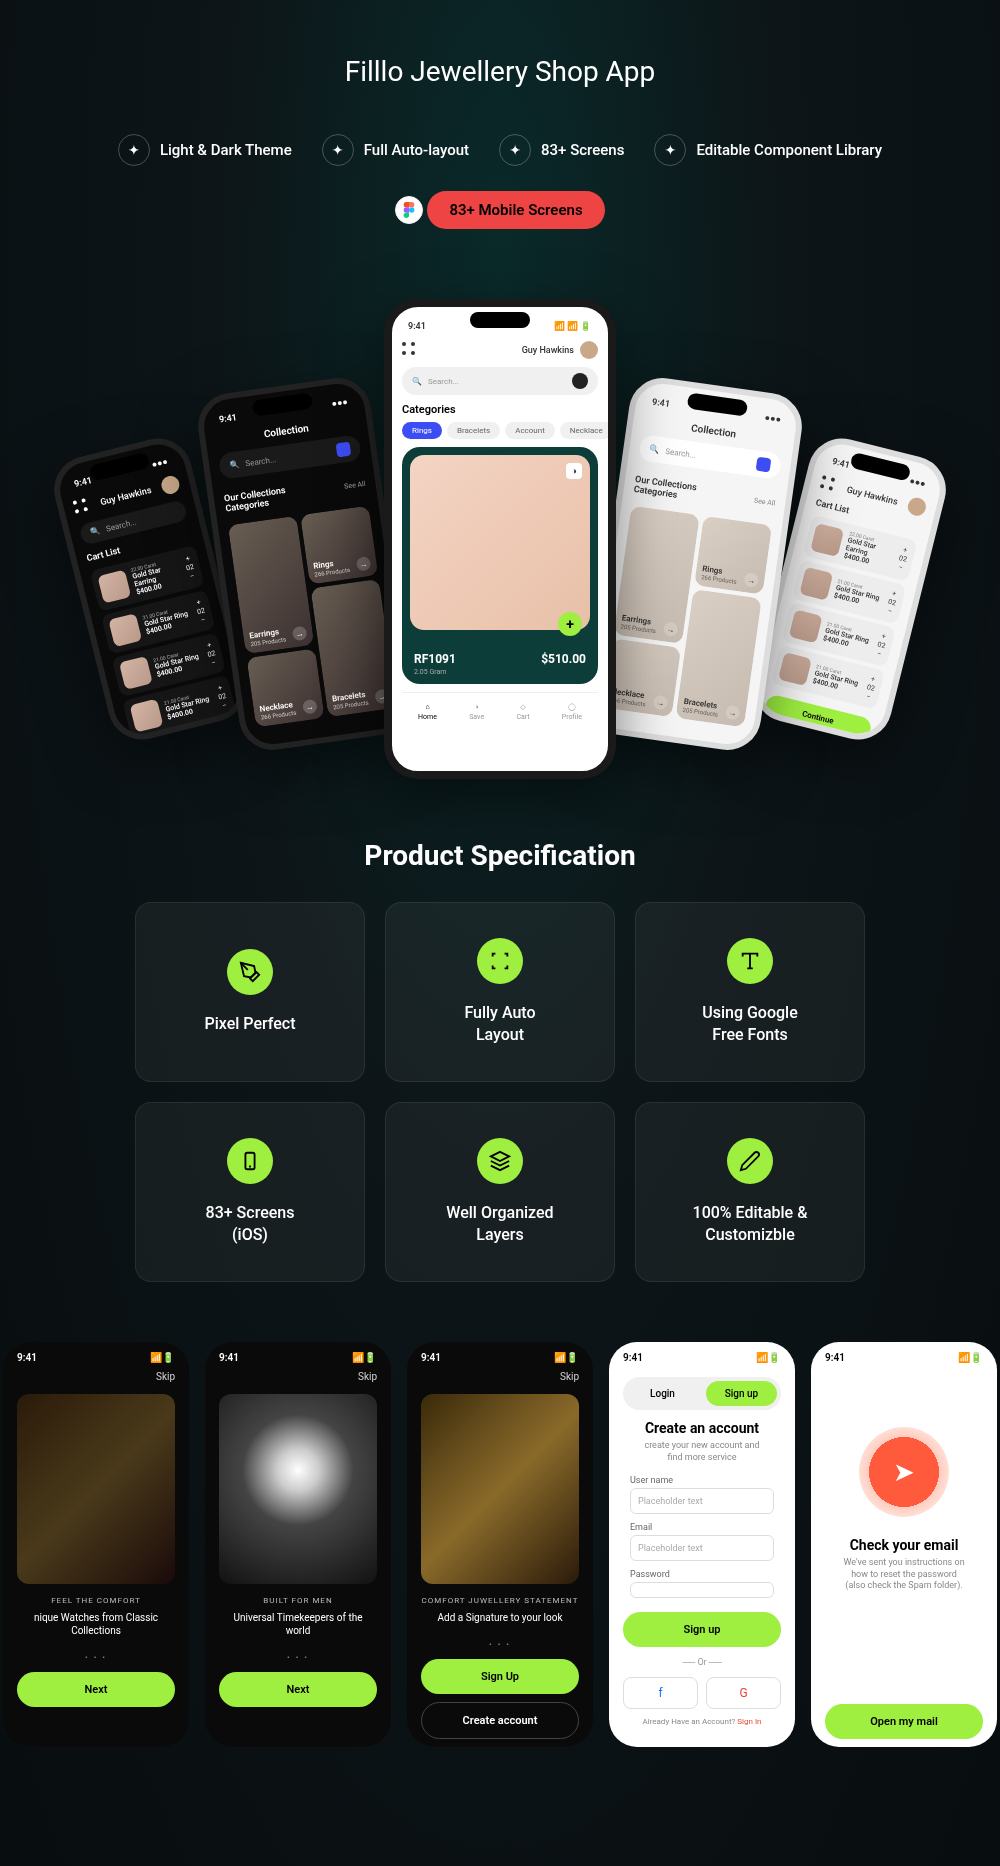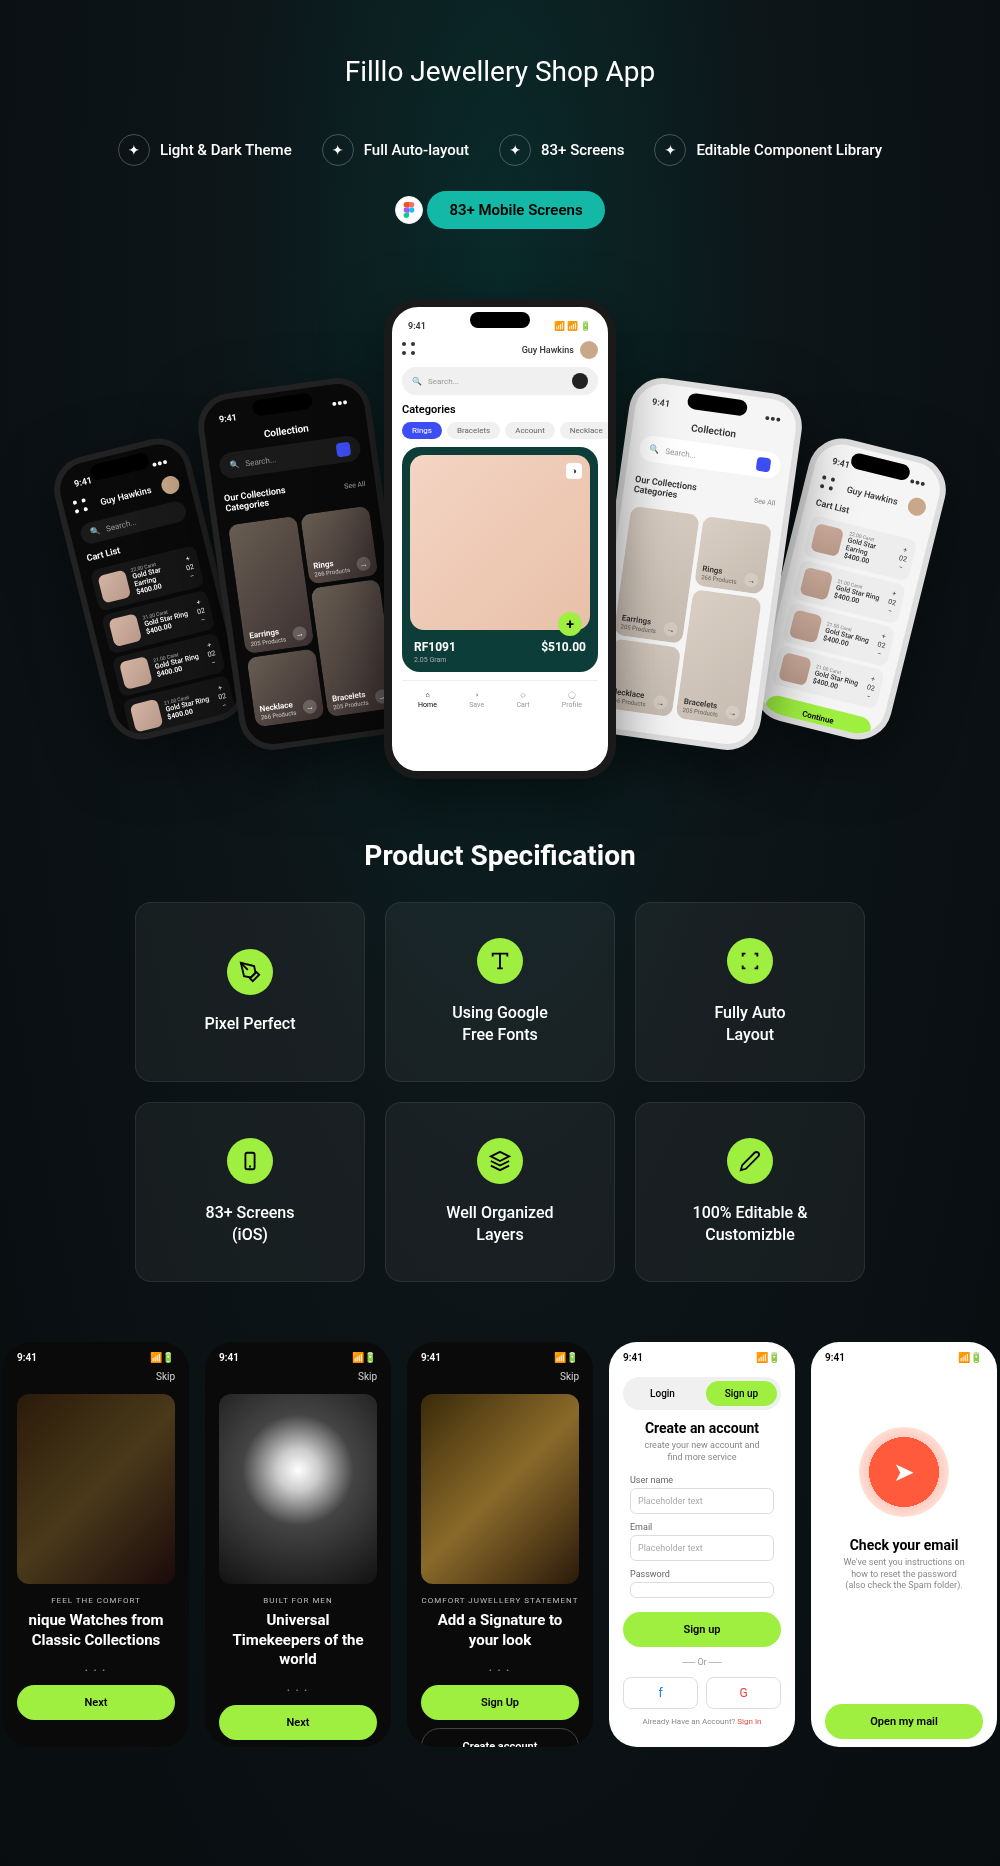--- a/index.html
+++ b/index.html
@@ -2,21 +2,21 @@
 <html><head>
 <meta charset="utf-8">
 <style>
 *{margin:0;padding:0;box-sizing:border-box;font-family:-apple-system,BlinkMacSystemFont,'Segoe UI',Roboto,sans-serif}
 body{background:radial-gradient(ellipse at 50% 15%,#0a2a2a 0%,#0d1518 40%,#080d0f 100%);color:#fff;width:1000px;min-height:1866px;overflow:hidden;position:relative}
 .hero{text-align:center;padding:55px 0 30px}
 .hero h1{font-size:28px;font-weight:400;margin-bottom:46px}
 .features-row{display:flex;justify-content:center;gap:30px;margin-bottom:25px}
 .feature-chip{display:flex;align-items:center;gap:10px;font-size:15px;font-weight:500}
 .chip-icon{width:32px;height:32px;border-radius:50%;border:1px solid rgba(255,255,255,.25);display:flex;align-items:center;justify-content:center;font-size:14px}
-.screens-pill{display:inline-flex;align-items:center;gap:10px;background:#14b8a6;color:#000;border-radius:30px;padding:10px 22px;font-size:15px;font-weight:600}
+.screens-pill{display:inline-flex;align-items:center;gap:10px;background:#ef4444;color:#000;border-radius:30px;padding:10px 22px;font-size:15px;font-weight:600}
 .figma-badge{width:28px;height:28px;border-radius:50%;background:#fff;border:1px solid #eee;display:flex;align-items:center;justify-content:center;margin-right:-4px}
 .figma-svg{width:16px;height:16px}
 .phones-stage{position:relative;height:500px;margin-top:30px;display:flex;justify-content:center;align-items:center}
 .phone{position:absolute;border-radius:34px;background:#111;border:6px solid #222;overflow:hidden;box-shadow:0 20px 60px rgba(0,0,0,.5)}
 .phone.center{width:232px;height:480px;z-index:5;background:#fff;border-color:#1a1a1a;border-width:8px}
 .phone.mid-left{width:174px;height:360px;transform:translateX(-195px) translateY(25px) rotate(-8deg);z-index:3}
 .phone.mid-right{width:174px;height:360px;transform:translateX(195px) translateY(25px) rotate(8deg);z-index:3;background:#f5f5f5;border-color:#ddd}
 .phone.far-left{width:140px;height:290px;transform:translateX(-350px) translateY(50px) rotate(-14deg);z-index:1}
 .phone.far-right{width:140px;height:290px;transform:translateX(350px) translateY(50px) rotate(14deg);z:1;background:#f5f5f5;border-color:#ddd}
 .notch{position:absolute;top:5px;left:50%;transform:translateX(-50%);width:60px;height:16px;background:#000;border-radius:10px;z-index:10}
@@ -26,21 +26,21 @@
 .dark{background:#0a0a0a}
 .search-pill{background:#f0f0f0;border-radius:20px;padding:6px 10px;display:flex;align-items:center;gap:6px;margin:8px 0;font-size:8px;color:#999}
 .dark .search-pill{background:#1a1a1a}
 .cat-tabs{display:flex;gap:5px;margin:6px 0}
 .cat-tab{padding:4px 10px;border-radius:14px;font-size:8px;background:#f0f0f0;color:#666}
 .cat-tab.active{background:#3d4df4;color:#fff}
 .product-card{background:#0d3d38;border-radius:18px;padding:8px;margin-top:8px;position:relative}
 .product-img{width:100%;height:175px;background:linear-gradient(135deg,#f4d4c4,#e8c0a8);border-radius:14px;position:relative}
 .bookmark-dot{position:absolute;top:8px;right:8px;width:16px;height:16px;background:#fff;border-radius:4px;display:flex;align-items:center;justify-content:center;font-size:9px;color:#333}
 .add-btn{position:absolute;bottom:-6px;right:8px;width:24px;height:24px;background:#9eef40;border-radius:50%;display:flex;align-items:center;justify-content:center;color:#000;font-size:14px;font-weight:bold}
-.product-info{display:flex;justify-content:space-between;padding:10px 4px 2px;color:#fff}
+.product-info{display:flex;justify-content:space-between;padding:22px 4px 2px;color:#fff}
 .product-sku{font-weight:700;font-size:12px}
 .product-price{font-weight:700;font-size:12px}
 .product-sub{font-size:7px;color:#aaa;padding:0 4px}
 .nav-bar{display:flex;justify-content:space-around;padding:10px 0 4px;border-top:1px solid #eee;margin-top:8px}
 .nav-item{display:flex;flex-direction:column;align-items:center;gap:2px;font-size:7px;color:#999}
 .nav-item.active{color:#000}
 .collection-grid{display:grid;grid-template-columns:1fr 1fr;gap:4px;margin-top:6px}
 .coll-card{background:#1a1a1a;border-radius:10px;height:70px;position:relative;overflow:hidden;padding:6px;display:flex;flex-direction:column;justify-content:flex-end}
 .mid-right .coll-card{background:#e8e8e8;color:#333}
 .coll-card.tall{height:130px;grid-row:span 2}
@@ -67,21 +67,21 @@
 .gallery{display:flex;gap:16px;margin-top:60px;padding:0 8px;justify-content:center}
 .gallery-phone{width:186px;height:405px;border-radius:28px;overflow:hidden;position:relative;flex-shrink:0}
 .gallery-phone.dark{background:#0a0a0a;color:#fff}
 .gallery-phone.light{background:#fff;color:#000}
 .gp-status{display:flex;justify-content:space-between;padding:10px 14px 4px;font-size:10px;font-weight:600}
 .gp-skip{text-align:right;padding:4px 14px;font-size:10px;opacity:.8}
 .gp-hero-img{height:190px;margin:8px 14px;border-radius:12px;background:linear-gradient(135deg,#2a1a0a,#4a3a1a,#1a0a0a)}
 .gp-hero-img.diamond{background:radial-gradient(circle at 50% 40%,#fff 0%,#ccc 15%,#444 40%,#111 100%)}
 .gp-hero-img.ring{background:linear-gradient(135deg,#3a2a0a,#8a6a2a,#2a1a0a)}
 .gp-kicker{text-align:center;font-size:8px;letter-spacing:1px;opacity:.7;margin-top:12px}
-.gp-headline{text-align:center;font-size:15px;font-weight:700;padding:6px 20px;line-height:1.3}
+.gp-headline{text-align:center;font-size:10px;font-weight:400;padding:6px 20px;line-height:1.3}
 .gp-dots{text-align:center;margin:10px 0;font-size:8px;letter-spacing:2px;opacity:.5}
 .gp-btn{margin:8px 14px;padding:11px;border-radius:22px;text-align:center;font-size:11px;font-weight:600}
 .gp-btn.primary{background:#9eef40;color:#000}
 .gp-btn.secondary{background:transparent;border:1px solid #444;color:#fff}
 .auth-tabs{display:flex;gap:8px;margin:10px 14px;background:#f0f0f0;border-radius:20px;padding:4px}
 .auth-tab{flex:1;text-align:center;padding:7px;border-radius:16px;font-size:10px;font-weight:500}
 .auth-tab.active{background:#9eef40;color:#000}
 .auth-title{text-align:center;font-size:14px;font-weight:700;margin-top:10px}
 .auth-sub{text-align:center;font-size:9px;color:#888;padding:4px 30px;line-height:1.3}
 .form-field{margin:8px 21px}
@@ -447,32 +447,32 @@
           <path d="M12 19l7-7 3 3-7 7-3-3z"></path>
           <path d="M18 13l-1.5-7.5L2 2l3.5 14.5L13 18l5-5z"></path>
           <path d="M2 2l7.586 7.586"></path>
         </svg>
       </div>
       <div class="spec-label">Pixel Perfect</div>
     </div>
     <div class="spec-card">
       <div class="spec-icon">
         <svg viewBox="0 0 24 24" fill="none" stroke="currentColor" stroke-width="2">
-          <path d="M4 7V4h16v3M9 20h6M12 4v16"></path>
-        </svg>
-      </div>
-      <div class="spec-label">Using Google<br>Free Fonts</div>
+          <path d="M4 7V4h3M20 7V4h-3M4 17v3h3M20 17v3h-3"></path>
+        </svg>
+      </div>
+      <div class="spec-label">Fully Auto<br>Layout</div>
     </div>
     <div class="spec-card">
       <div class="spec-icon">
         <svg viewBox="0 0 24 24" fill="none" stroke="currentColor" stroke-width="2">
-          <path d="M4 7V4h3M20 7V4h-3M4 17v3h3M20 17v3h-3"></path>
-        </svg>
-      </div>
-      <div class="spec-label">Fully Auto<br>Layout</div>
+          <path d="M4 7V4h16v3M9 20h6M12 4v16"></path>
+        </svg>
+      </div>
+      <div class="spec-label">Using Google<br>Free Fonts</div>
     </div>
     <div class="spec-card">
       <div class="spec-icon">
         <svg viewBox="0 0 24 24" fill="none" stroke="currentColor" stroke-width="2">
           <rect x="7" y="3" width="10" height="18" rx="2"></rect>
           <line x1="11" y1="18" x2="13" y2="18"></line>
         </svg>
       </div>
       <div class="spec-label">83+ Screens<br>(iOS)</div>
     </div>

